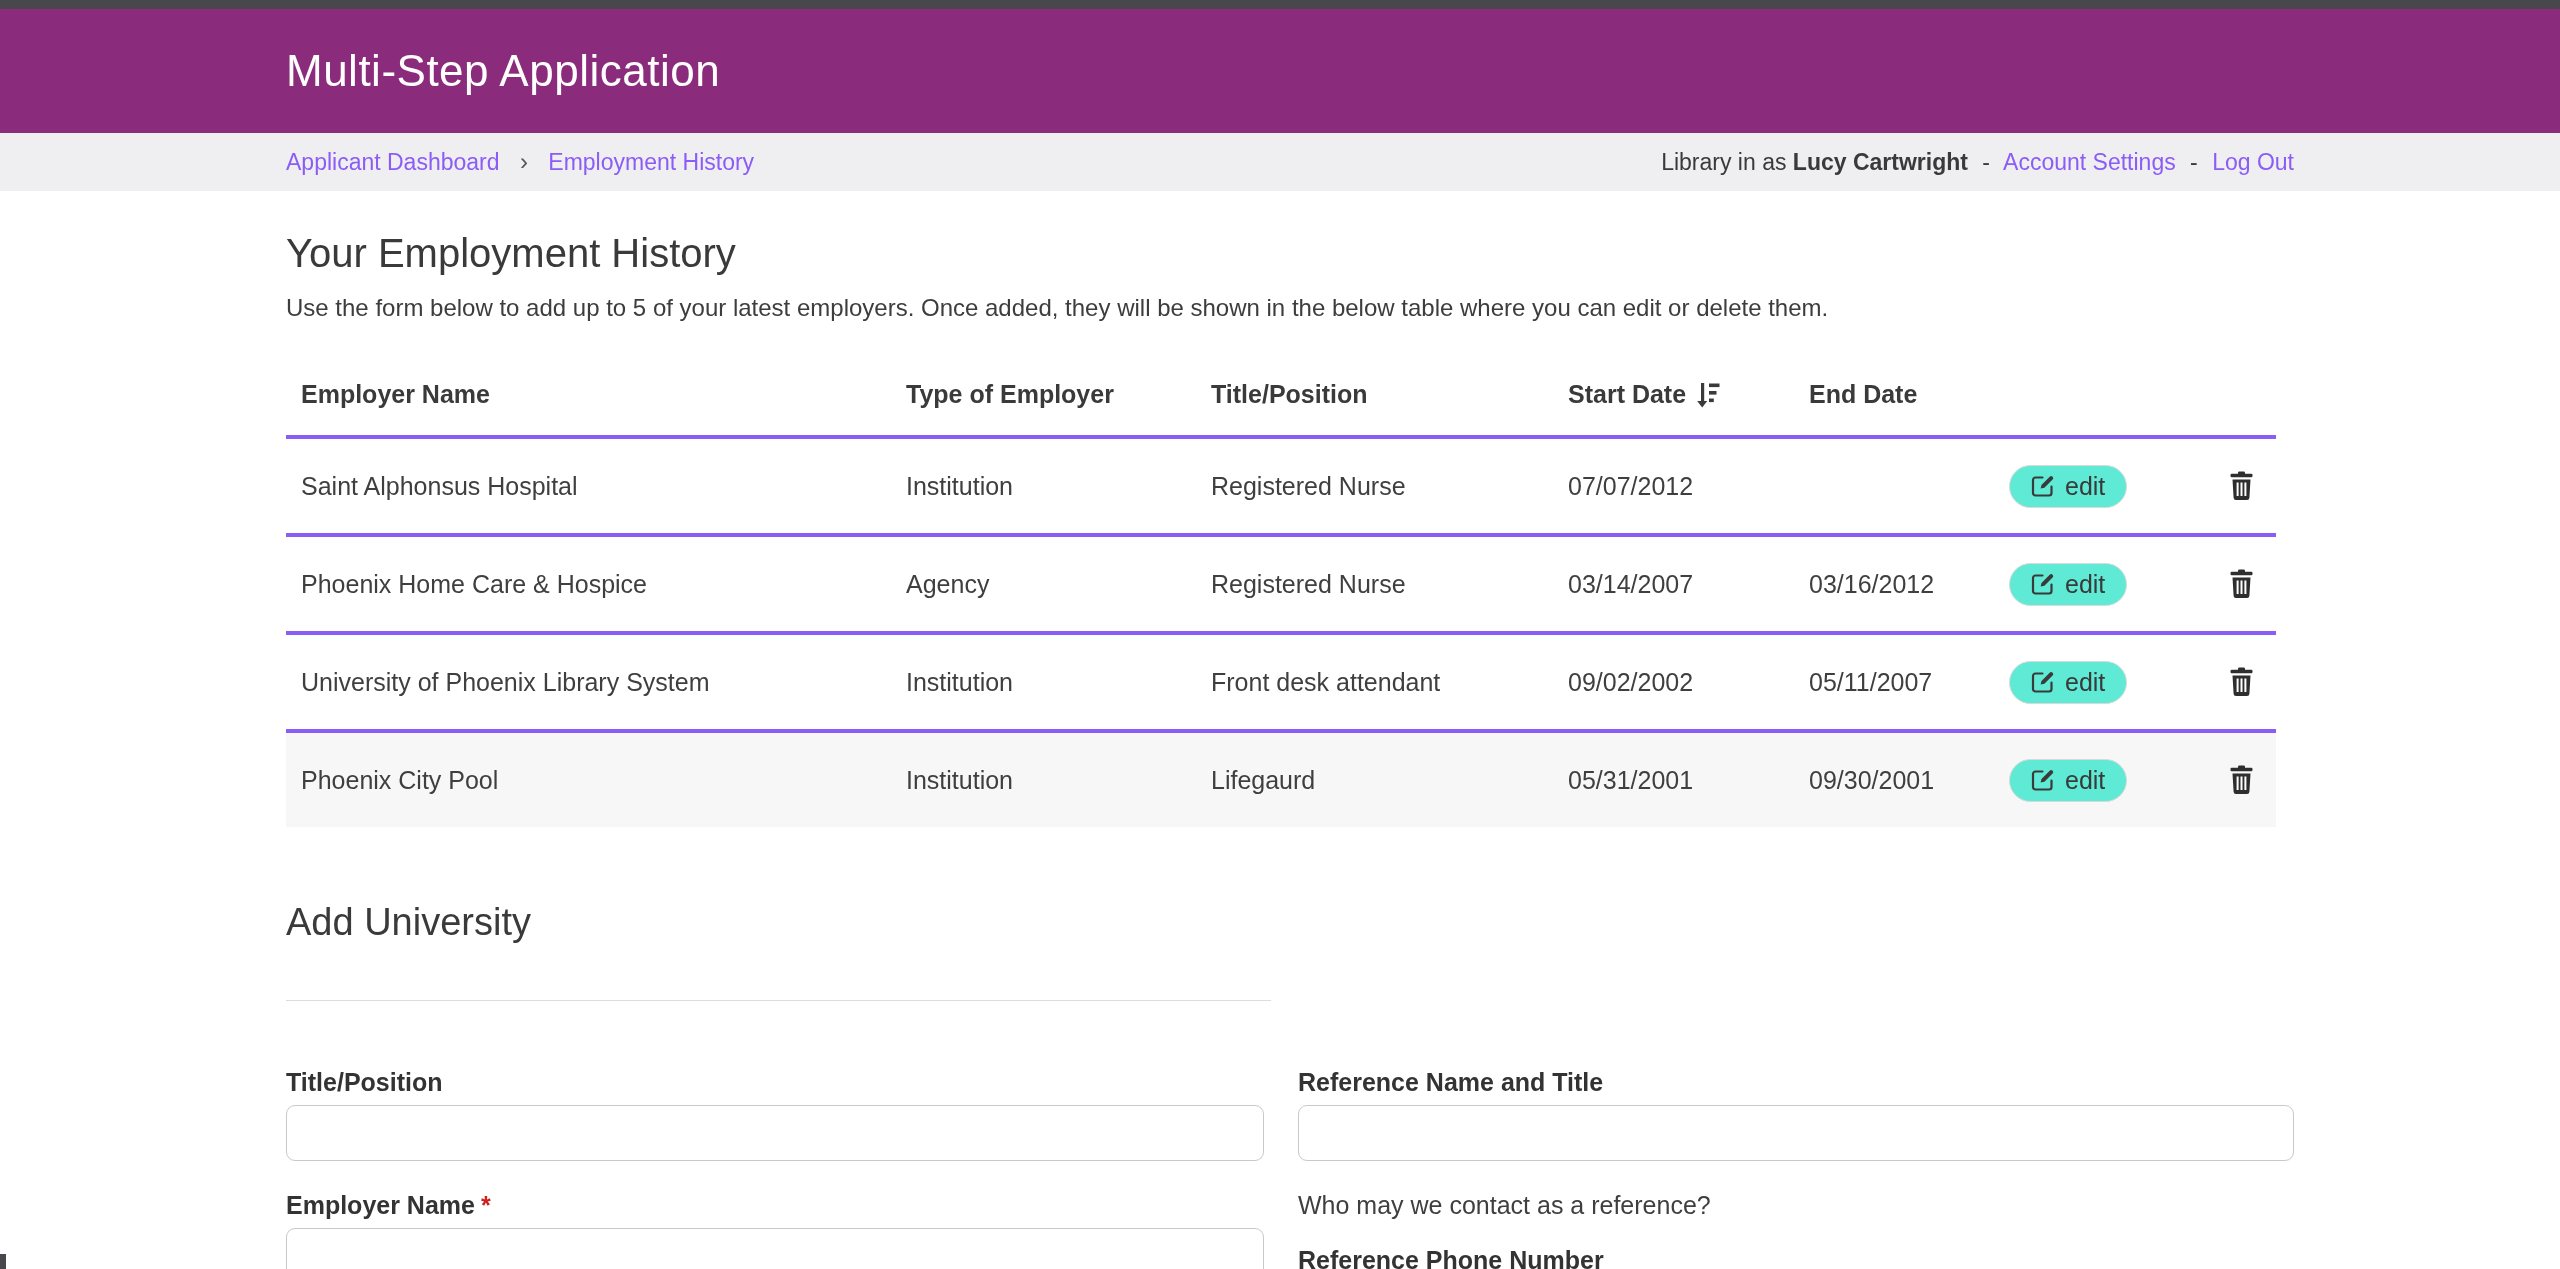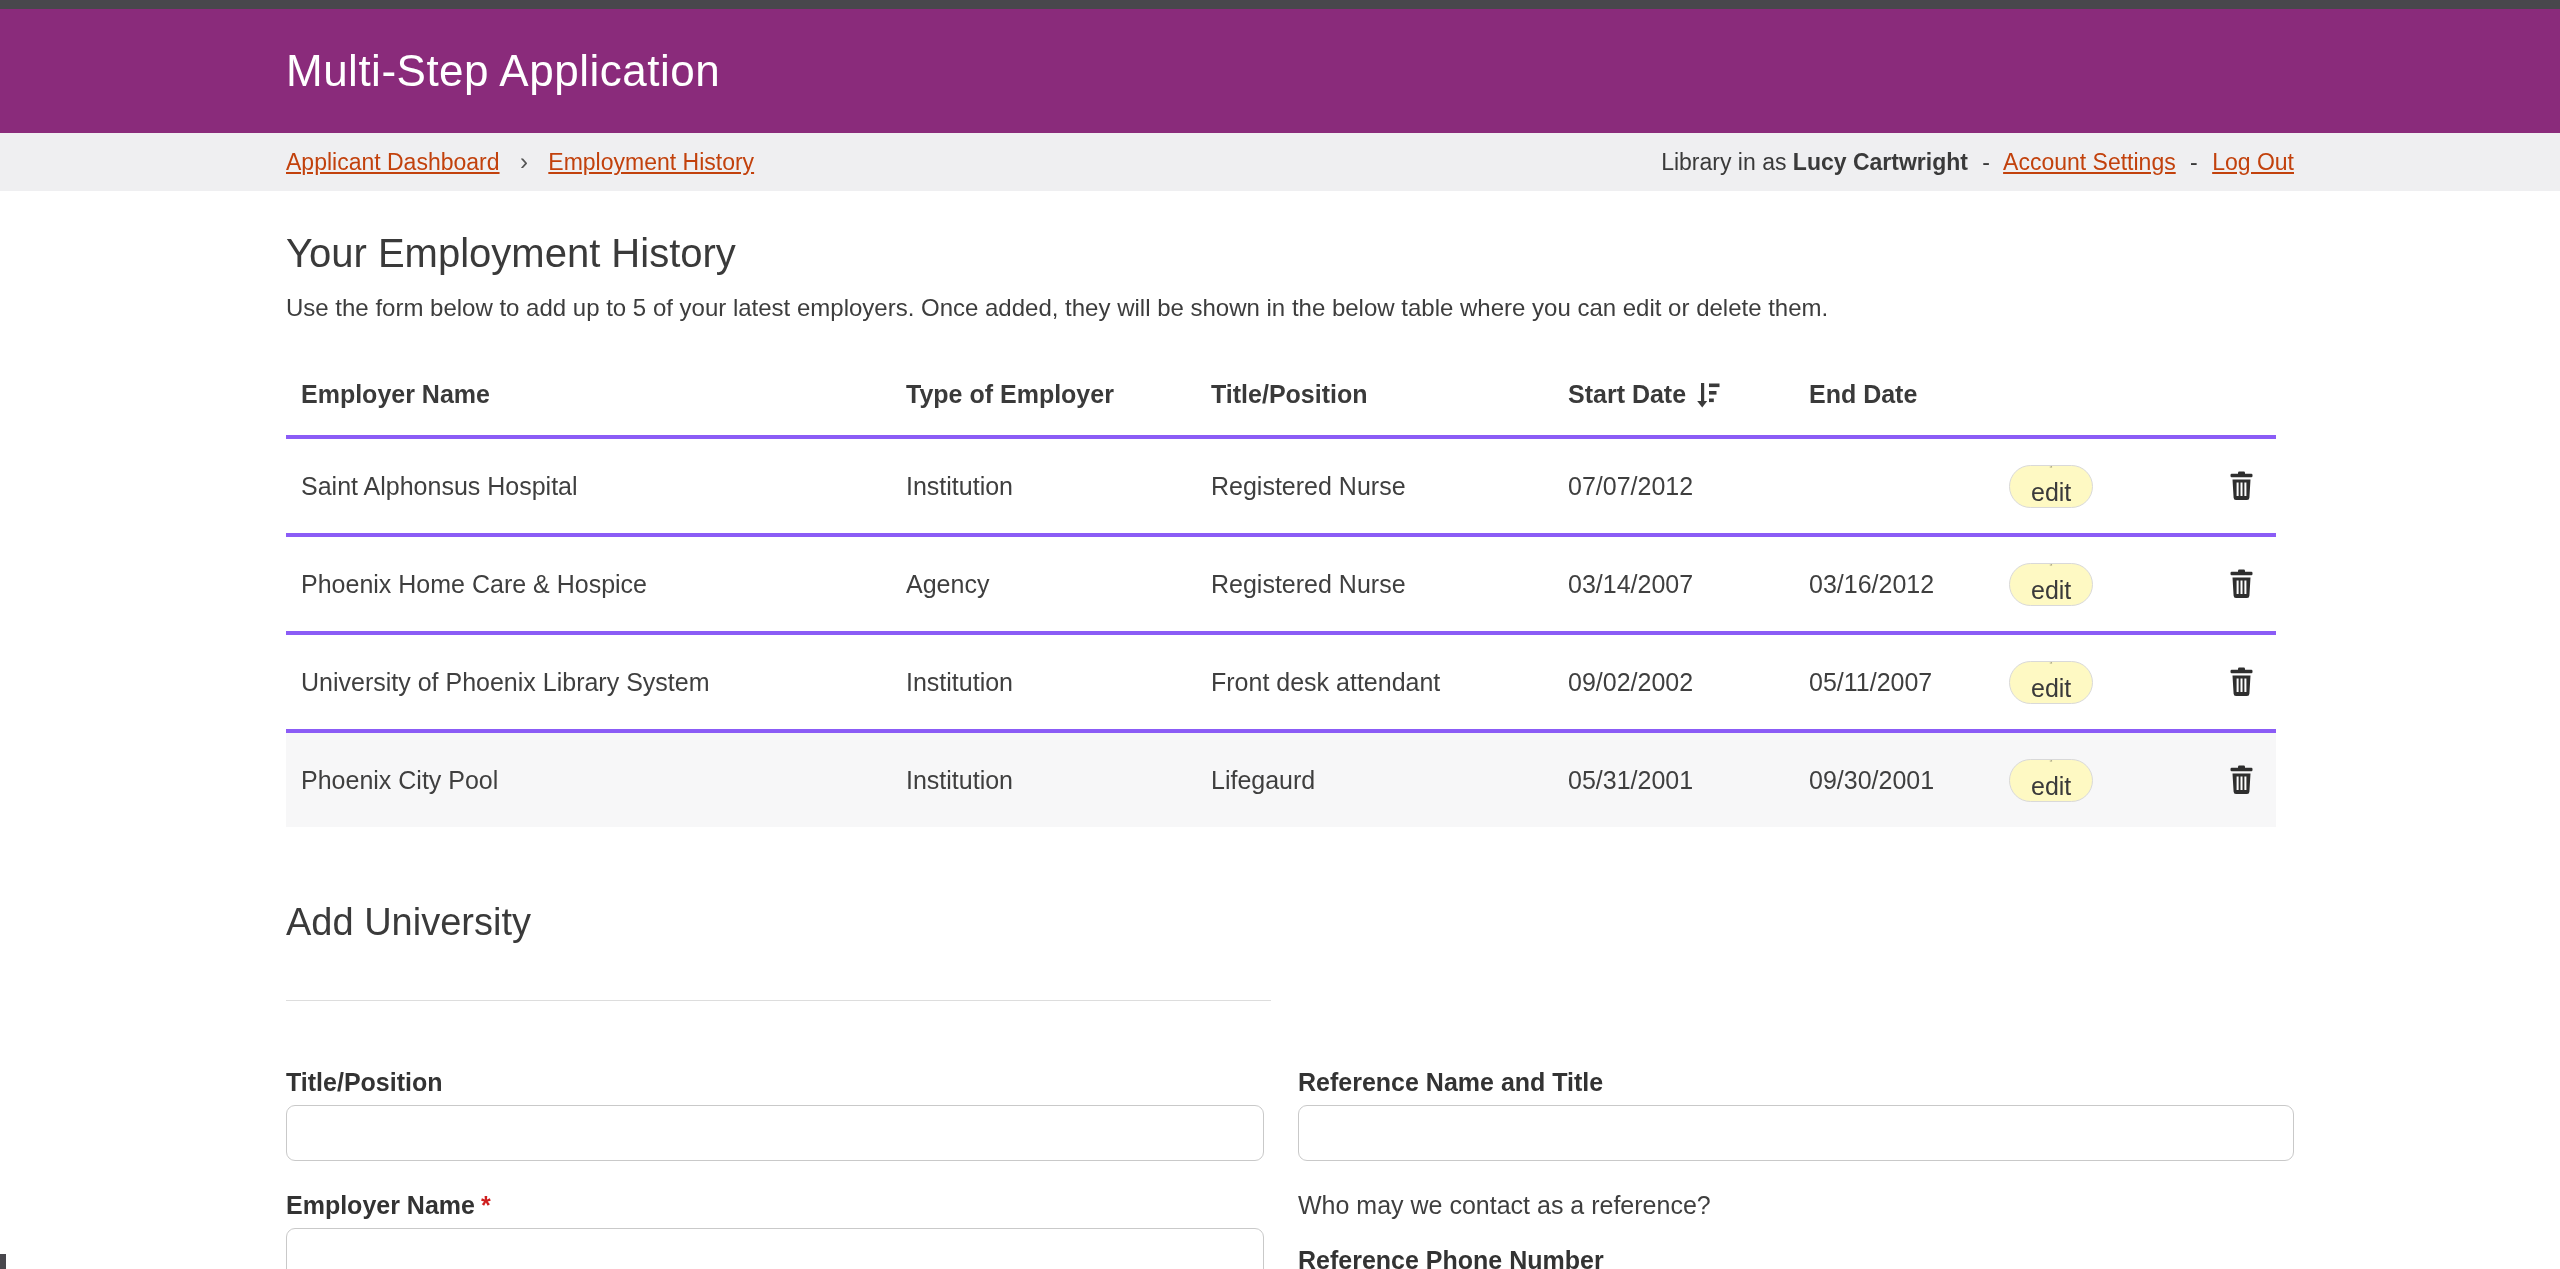--- a/index.html
+++ b/index.html
@@ -13,41 +13,41 @@
   
   .appheader { height:124px; background:#8a2b7b; display:flex; align-items:center; }
   .appheader h1 { font-size:44px; font-weight:400; color:#ffffff; letter-spacing:0.5px; }
 
   .container { margin-left:286px; width:2008px; }
 
   
   .utilitybar { height:58px; background:#efeff1; display:flex; align-items:center; }
   .utilitybar .container { display:flex; justify-content:space-between; align-items:center; }
   .crumbs, .account { font-size:23px; }
-  .crumbs a, .account a { color:#c2410c; text-decoration:underline; cursor:pointer; }
+  .crumbs a, .account a { color:#8b5cf6; cursor:pointer; }
   .crumb-sep { margin:0 14px; color:#555; font-size:24px; }
   .account .sep { margin:0 8px; }
   .account b { font-weight:700; }
 
   
   .page-heading { margin-top:40px; font-size:40px; font-weight:400; color:#3a3a3a; }
   .page-desc { margin-top:18px; font-size:24px; color:#3d3d3d; }
 
   
   .emp-table { margin-top:50px; width:1990px; font-size:25px; }
   .thead, .trow { display:grid; grid-template-columns:605px 305px 357px 241px 215px 1fr; align-items:center; }
   .thead { font-weight:700; padding:8px 0 26px 0; }
   .thead .cell, .trow .cell { padding-left:15px; }
   .th-sort { display:inline-flex; align-items:center; gap:9px; cursor:pointer; }
   .trow { height:98px; border-top:4px solid #8b5cf6; color:#3f3f3f; }
   .trow.highlight { background:#f7f7f8; }
   .cell.actions { display:flex; align-items:center; justify-content:space-between; padding-right:22px; padding-left:0; }
   .edit-btn { display:inline-flex; align-items:center; gap:10px; height:43px; padding:0 21px;
-              background:#fef9c3; border:1px solid #d9d9d9; border-radius:22px; font-size:25px;
-              color:#3a3a3a; cursor:pointer; font-family:inherit;flex-direction:column; }
+              background:#5eead4; border:1px solid #d9d9d9; border-radius:22px; font-size:25px;
+              color:#3a3a3a; cursor:pointer; font-family:inherit; }
   .trash-btn { background:none; border:none; cursor:pointer; padding:0; display:flex; align-items:center; }
 
   
   .add-heading { margin-top:74px; font-size:38px; font-weight:400; color:#3a3a3a; }
   .form-hr { margin-top:56px; width:985px; border:none; border-top:1px solid #ddd; }
   .form-grid { margin-top:66px; display:grid; grid-template-columns:978px 996px; column-gap:34px; }
   .field-label { font-size:25px; font-weight:700; color:#333; line-height:30px; }
   .req { color:#cf1f1f; margin-left:6px; font-weight:700; }
   .text-input { margin-top:8px; width:100%; height:56px; border:1px solid #c9c9c9; border-radius:9px;
                 background:#fff; font-size:25px; padding:0 18px; font-family:inherit; display:block; }

